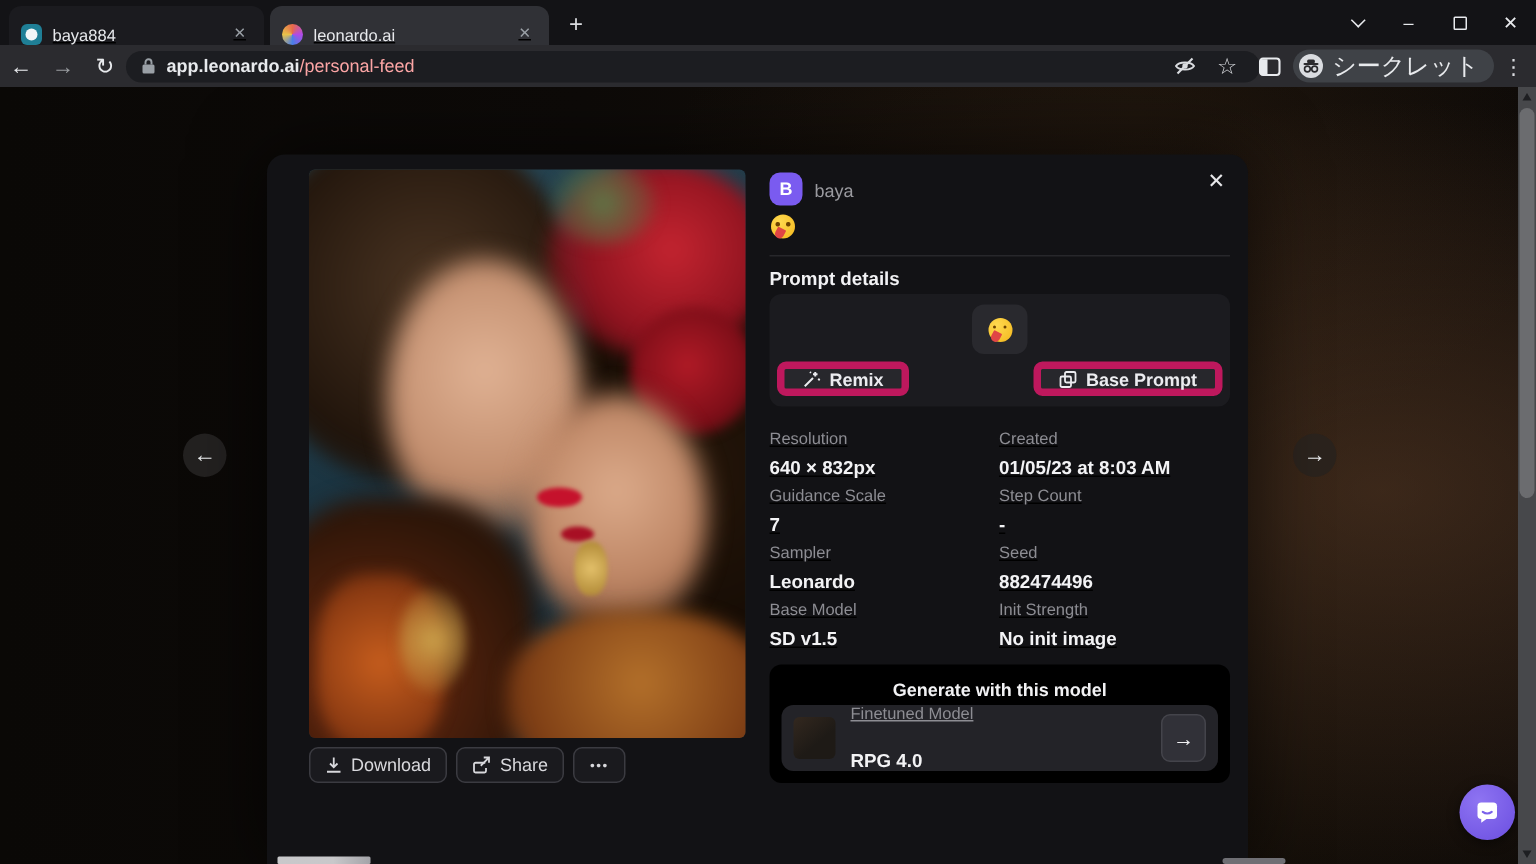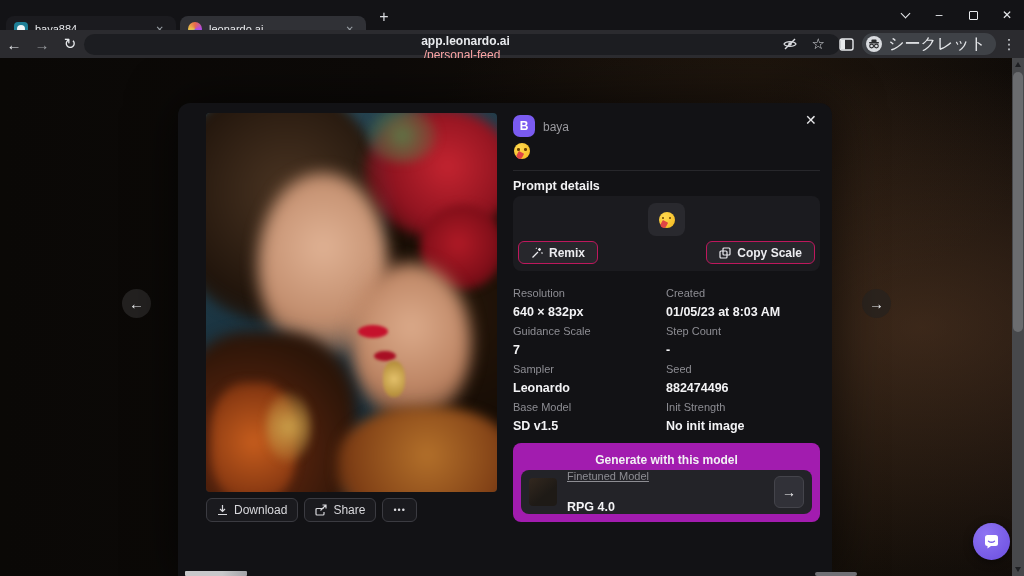--- a/index.html
+++ b/index.html
@@ -1,39 +1,39 @@
 <!DOCTYPE html>
 <html><head>
 <meta charset="utf-8">
 <style>
   * { margin:0; padding:0; box-sizing:border-box; }
   html,body { width:1024px; height:576px; overflow:hidden; background:#000; }
   body { font-family:"Liberation Sans", sans-serif; position:relative; }
 
   
   .tabstrip { position:absolute; left:0; top:0; width:1024px; height:30px; background:#131316; }
-  .tab { position:absolute; top:16px; height:26px; border-radius:8px 8px 0 0; display:flex; align-items:center; padding:0 8px; cursor:default; }
+  .tab { position:absolute; top:4px; height:26px; border-radius:8px 8px 0 0; display:flex; align-items:flex-end; padding:0 8px; cursor:default;text-decoration:underline; }
   .tab.inactive { left:6px; width:170px; background:#1b1b1f; }
   .tab.active { left:180px; width:186px; background:#303136; }
   .tab .title { color:#e8eaed; font-size:11px; margin-left:7px; flex:1; white-space:nowrap; overflow:hidden; }
   .tab .tab-close { color:#9aa0a6; font-size:10px; padding:2px 4px; }
   .fav1 { width:14px; height:14px; border-radius:4px; background:#1f7f96; position:relative; flex:none; }
   .fav1::after { content:""; position:absolute; left:3px; top:3px; width:8px; height:8px; border-radius:50%; background:#f2f6f7; }
   .fav2 { width:14px; height:14px; border-radius:50%; flex:none;
           background: conic-gradient(#e86a4a, #b14ae8, #4a7fe8, #e8c24a, #e86a4a); }
   .newtab-btn { position:absolute; left:374px; top:7px; width:20px; height:20px; color:#dadce0; font-size:16px; line-height:20px; text-align:center; border-radius:4px; }
   .win-controls { position:absolute; right:0; top:0; height:30px; display:flex; align-items:center; }
   .winbtn { width:34px; height:30px; display:flex; align-items:center; justify-content:center; color:#e8eaed; font-size:12px; }
   .chev { width:7px; height:7px; border-right:1.5px solid #e8eaed; border-bottom:1.5px solid #e8eaed; transform:rotate(45deg); margin-top:-4px; }
   .restore-box { width:9px; height:9px; border:1.3px solid #e8eaed; border-radius:1px; }
 
   .toolbar { position:absolute; left:0; top:30px; width:1024px; height:28px; background:#2b2b2f; display:flex; align-items:center; }
   .nav-ic { color:#e8eaed; font-size:15px; width:28px; text-align:center; }
   .nav-ic.dim { color:#9a9da1; }
-  .urlbar { position:absolute; left:84px; top:3.5px; width:756px; height:21px; background:#1c1d21; border-radius:11px; display:flex; align-items:center; padding:0 10px;flex-direction:column; }
+  .urlbar { position:absolute; left:84px; top:3.5px; width:756px; height:21px; background:#1c1d21; border-radius:11px; display:flex; align-items:center; padding:0 10px; }
   .urlbar .domain { color:#e8eaed; font-size:12px; font-weight:bold; margin-left:7px; }
   .urlbar .path { color:#fca5a5; font-size:12px; }
   .tb-right { position:absolute; right:6px; top:0; height:28px; display:flex; align-items:center; gap:4px; }
   .tb-ic { width:24px; height:24px; display:flex; align-items:center; justify-content:center; color:#dadce0; }
   .incog-pill { height:22px; background:#3f4247; border-radius:11px; display:flex; align-items:center; padding:0 10px 0 4px; gap:6px; }
   .incog-circle { width:16px; height:16px; border-radius:50%; background:#dadce0; display:flex; align-items:center; justify-content:center; }
   .incog-label { color:#e8eaed; font-size:16px; }
   .dots { color:#dadce0; font-size:14px; letter-spacing:0; width:18px; text-align:center; }
 
   
@@ -94,27 +94,27 @@
   .rp { position:absolute; left:335px; top:0; width:307px; height:473px; }
   .avatar { position:absolute; left:0; top:12px; width:22px; height:22px; border-radius:7px; background:#7a5bf0; color:#fff; font-size:12px; font-weight:bold; display:flex; align-items:center; justify-content:center; }
   .username { position:absolute; left:30px; top:17px; color:#9a9a9f; font-size:12px; }
   .modal-close { position:absolute; left:292px; top:10px; color:#e8e8ea; font-size:14px; line-height:14px; }
   .prompt-line { position:absolute; left:1px; top:40px; }
   .divider { position:absolute; left:0; top:67px; width:307px; height:1px; background:#27272b; }
   .pd-title { position:absolute; left:0; top:76px; color:#f2f2f4; font-size:12.5px; font-weight:bold; }
   .prompt-box { position:absolute; left:0; top:93px; width:307px; height:75px; background:#1b1b1f; border-radius:8px; }
   .emoji-tile { position:absolute; left:135px; top:7px; width:37px; height:33px; background:#29292e; border-radius:8px; display:flex; align-items:center; justify-content:center; }
   .prompt-actions { position:absolute; left:5px; right:5px; bottom:7px; display:flex; justify-content:space-between; }
-  .p-btn { height:23px; background:#27272c; border:1px solid #be185d; border-radius:6px; color:#ececf0; font-size:12px; font-weight:bold; display:flex; align-items:center; gap:6px; padding:0 12px; }
-
-  .details-grid { position:absolute; left:0; top:184px; width:307px; display:grid; grid-template-columns:153px 154px; grid-auto-rows:38px; }
+  .p-btn { height:23px; background:#27272c; border:5px solid #be185d; border-radius:6px; color:#ececf0; font-size:12px; font-weight:bold; display:flex; align-items:center; gap:6px; padding:0 12px; }
+
+  .details-grid { position:absolute; left:0; top:184px; width:307px; display:grid; grid-template-columns:153px 154px; grid-auto-rows:38px;text-decoration:underline; }
   .dcell .dlabel { color:#8d8d93; font-size:11px; }
   .dcell .dvalue { color:#f3f3f5; font-size:12.5px; font-weight:bold; margin-top:6px; }
 
-  .gen-box { position:absolute; left:0; top:340px; width:307px; height:79px; background:#a21caf; border-radius:8px; padding:8px; }
+  .gen-box { position:absolute; left:0; top:340px; width:307px; height:79px; background:#000000; border-radius:8px; padding:8px; }
   .gen-title { text-align:center; color:#f2f2f4; font-size:12px; font-weight:bold; margin-top:2px; }
   .gen-row { position:absolute; left:8px; right:8px; top:27px; height:44px; background:#232328; border-radius:8px; display:flex; align-items:center; padding:0 8px; }
   .gen-thumb { width:28px; height:28px; border-radius:4px; flex:none;
     background:linear-gradient(140deg, #33281f, #1e1a16 60%); }
   .gen-texts { margin-left:10px; flex:1; }
   .gen-type { color:#8d8d93; font-size:11px;text-decoration:underline; }
   .gen-name { color:#f3f3f5; font-size:12.5px; font-weight:bold; margin-top:18px; }
   .gen-arrow { width:30px; height:32px; background:#313138; border:1px solid #44444b; border-radius:6px; color:#f0f0f2; font-size:14px; display:flex; align-items:center; justify-content:center; }
 
   
@@ -267,21 +267,21 @@
               <path d="M1.5 10.5 L7 5"></path>
               <path d="M8.5 1 v3 M7 2.5 h3 M10.5 5.5 l1 1 M5 1 l.6.6"></path>
             </svg>
             <span>Remix</span>
           </div>
           <div class="p-btn">
             <svg width="12" height="12" viewBox="0 0 12 12" fill="none" stroke="#ececf0" stroke-width="1.2">
               <rect x="4" y="1" width="7" height="7" rx="1"></rect>
               <rect x="1" y="4" width="7" height="7" rx="1"></rect>
             </svg>
-            <span>Copy Scale</span>
+            <span>Base Prompt</span>
           </div>
         </div>
       </div>
 
       <div class="details-grid">
         <div class="dcell">
           <div class="dlabel">Resolution</div>
           <div class="dvalue">640 × 832px</div>
         </div>
         <div class="dcell">

